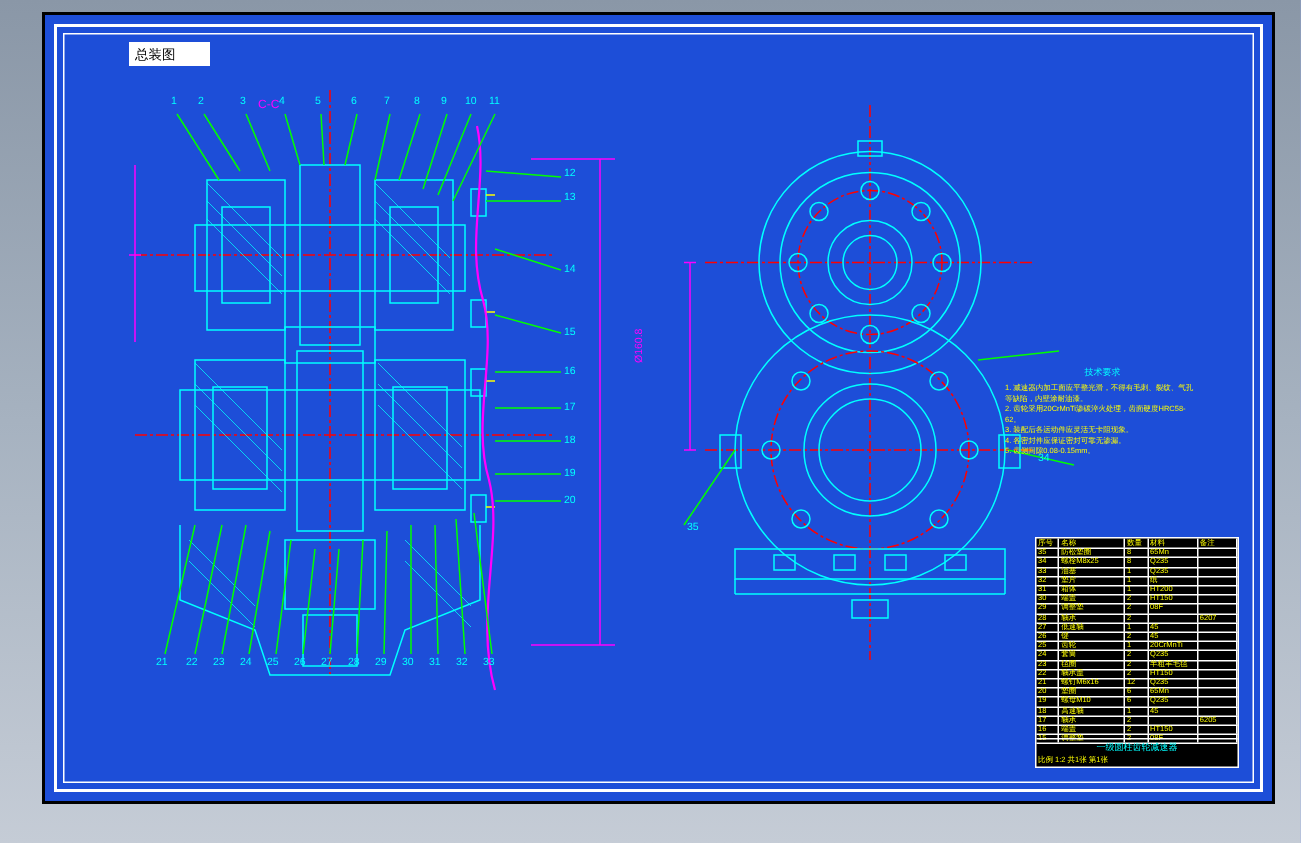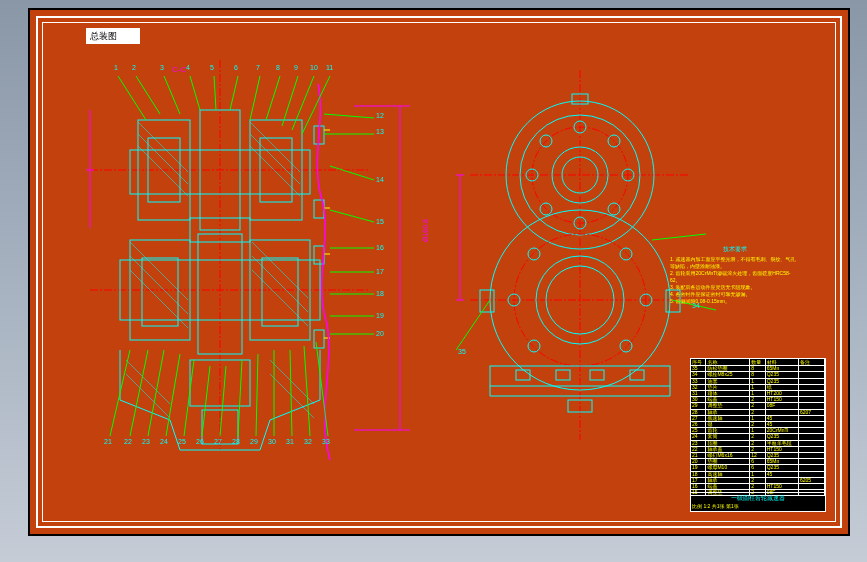--- a/index.html
+++ b/index.html
@@ -1,16 +1,16 @@
 <!DOCTYPE html>
 <html><head>
 <meta charset="utf-8">
 <style>
   html,body{margin:0;padding:0;width:867px;height:562px;background:linear-gradient(180deg,#8a97a7 0%,#a6b2c0 50%,#c5ccd6 100%);font-family:"Microsoft YaHei",SimSun,sans-serif;overflow:hidden}
-  .frame{position:absolute;left:28px;top:8px;width:818px;height:524px;background:#c2410c;border:2px solid #000}
+  .frame{position:absolute;left:28px;top:8px;width:818px;height:524px;background:#1d4ed8;border:2px solid #000}
   .outer{position:absolute;left:6px;top:6px;right:6px;bottom:6px;border:2px solid #fff}
   .inner{position:absolute;left:12px;top:12px;right:12px;bottom:12px;border:1px solid #fff}
   .tab{position:absolute;left:56px;top:18px;width:54px;height:16px;background:#fff;font:9px/16px sans-serif;color:#000;text-align:left;padding-left:4px;box-sizing:border-box}
   svg.draw{position:absolute;left:0;top:0}
   .notes{position:absolute;right:48px;top:236px;width:130px;font:5px/7px sans-serif;color:#ffff00}
   .notes-title{color:#00ffff;font-size:6px;text-align:center;margin-bottom:3px}
   .title-block{position:absolute;right:22px;bottom:22px;width:134px;height:152px;border:1px solid #fff;background:#000}
   .tb-row{position:absolute;left:0;right:0;border-bottom:1px solid #fff;display:flex}
   .tb-cell{border-right:1px solid #fff;font:5px/7px sans-serif;color:#ffff00;padding:0 1px;overflow:hidden;white-space:nowrap}
   .callout{position:absolute;font:7px sans-serif;color:#0ff}

